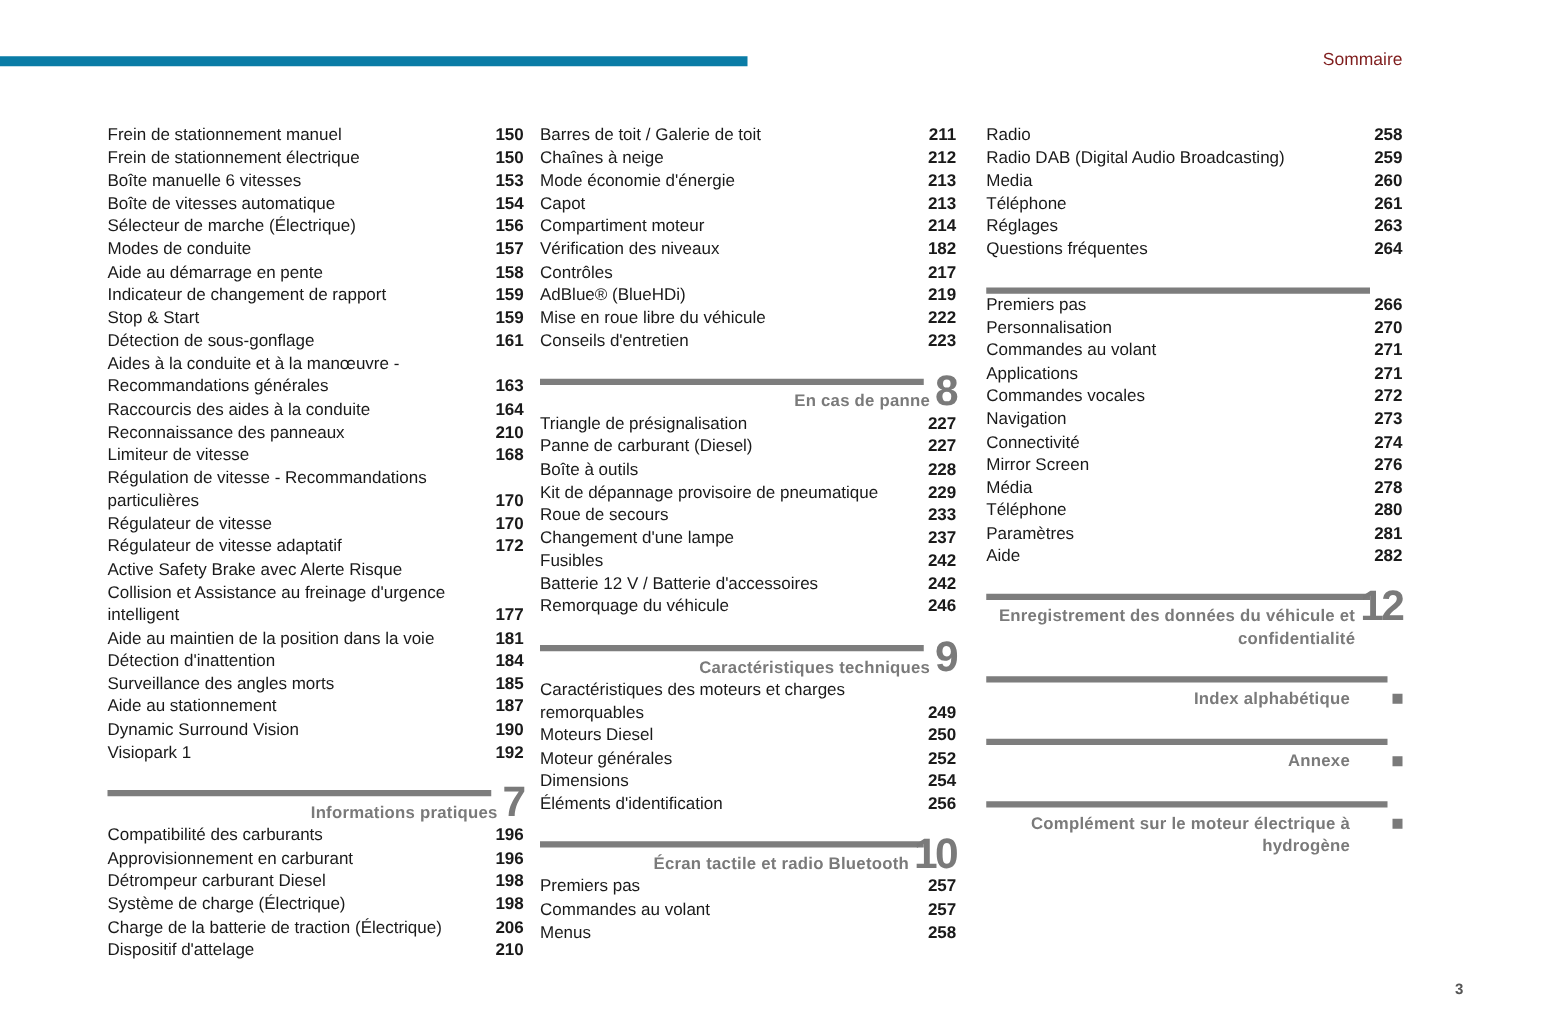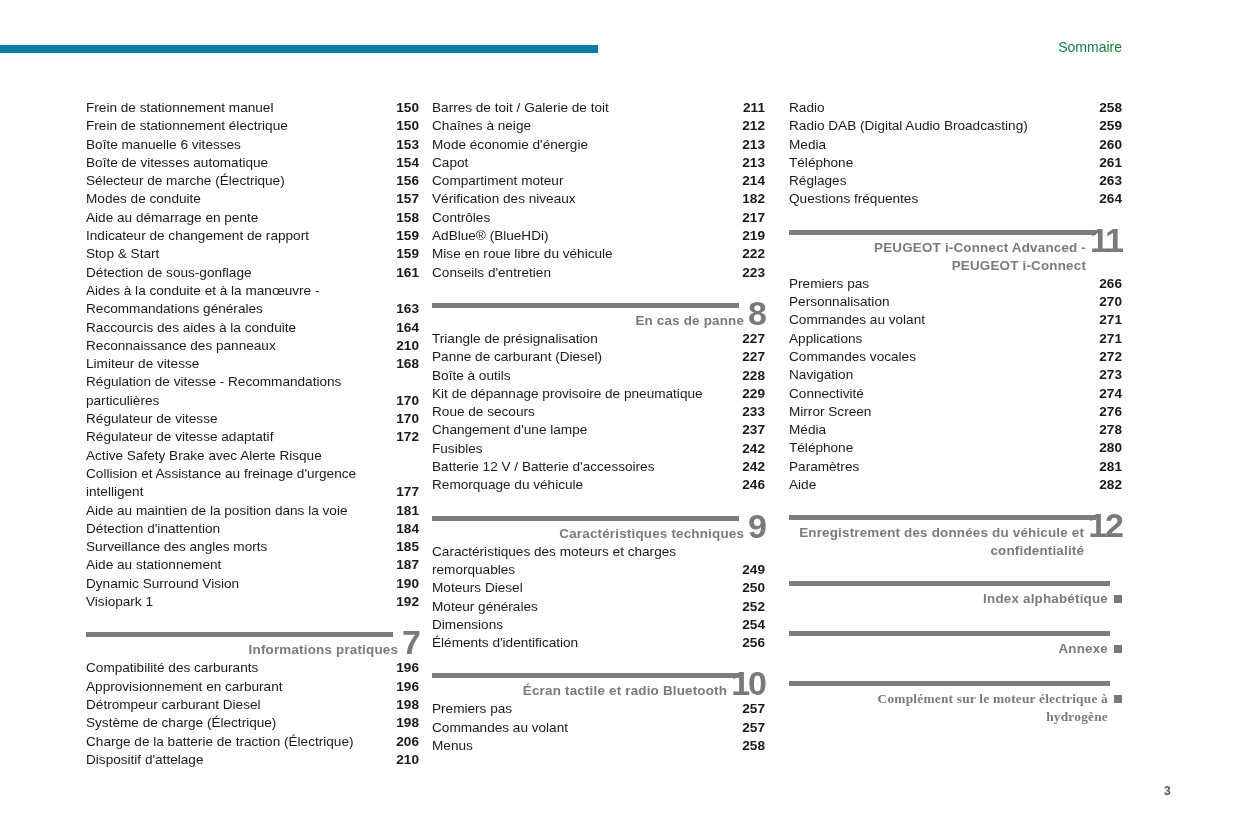--- a/index.html
+++ b/index.html
@@ -1,39 +1,39 @@
 <!DOCTYPE html>
 <html><head>
 <meta charset="utf-8">
 <style>
   html, body { margin: 0; padding: 0; background: #ffffff; }
   body { width: 1241px; height: 827px; position: relative; overflow: hidden;
          font-family: "Liberation Sans", sans-serif; color: #1a1a1a; }
   .topbar { position: absolute; left: 0; top: 45px; width: 598px; height: 8px; background: #0a7ca6; }
-  .doc-title { position: absolute; right: 119px; top: 39px; font-size: 14px; color: #15803d; }
+  .doc-title { position: absolute; right: 119px; top: 39px; font-size: 14px; color: #7f1d1d; }
   .page-num { position: absolute; left: 1164px; top: 784px; font-size: 12px; font-weight: bold; color: #555; }
   .col { position: absolute; top: 99px; width: 333px; }
   .col1 { left: 86px; }
   .col2 { left: 432px; }
   .col3 { left: 789px; }
   .entry { display: flex; justify-content: space-between; align-items: flex-end;
            font-size: 13.6px; line-height: 18.3px; }
   .entry .label { flex: 1; padding-right: 18px; }
   .entry .pg { font-weight: bold; width: 30px; text-align: right; }
   .section { position: relative; margin-top: 21px; }
   .section .rule { height: 5px; background: #7d7d7d; margin-right: 26px; }
   .section .head { display: flex; justify-content: flex-end; align-items: flex-start; }
   .section .stitle { font-weight: bold; color: #7a7a7a; font-size: 13.4px; text-align: right;
                      line-height: 18px; margin-top: 4px; letter-spacing: 0.2px; }
   .section .snum { font-weight: bold; color: #7a7a7a; font-size: 34px; line-height: 26px;
                    margin-top: -8px; margin-left: 4px; letter-spacing: -2px; }
   .section .sq { display: inline-block; width: 8px; height: 8px; background: #7a7a7a;
                  margin-left: 6px; margin-top: 9px; flex: none; }
   .plain .rule { margin-right: 12px; }
-  .plain .head { padding-bottom: 2px; }
+  .plain .head { padding-bottom: 2px; gap: 28px; }
 </style>
 </head>
 <body>
 
 <div class="topbar"></div>
 <div class="doc-title">Sommaire</div>
 
 <div class="col col1">
     <div class="entry">
       <span class="label">Frein de stationnement manuel</span>
@@ -314,24 +314,20 @@
     <div class="entry">
       <span class="label">Réglages</span>
       <span class="pg">263</span>
     </div>
     <div class="entry">
       <span class="label">Questions fréquentes</span>
       <span class="pg">264</span>
     </div>
     <div class="section">
       <div class="rule"></div>
-      <div class="head">
-        <div class="stitle" style="max-width: 230px;">PEUGEOT i-Connect Advanced - PEUGEOT i-Connect</div>
-        <div class="snum">11</div>
-      </div>
       <div class="entry">
         <span class="label">Premiers pas</span>
         <span class="pg">266</span>
       </div>
       <div class="entry">
         <span class="label">Personnalisation</span>
         <span class="pg">270</span>
       </div>
       <div class="entry">
         <span class="label">Commandes au volant</span>
@@ -391,19 +387,19 @@
     <div class="section plain">
       <div class="rule"></div>
       <div class="head">
         <div class="stitle">Annexe</div>
         <span class="sq"></span>
       </div>
     </div>
     <div class="section plain">
       <div class="rule"></div>
       <div class="head">
-        <div class="stitle" style="max-width: 270px; font-family: Liberation Serif, serif;">Complément sur le moteur électrique à hydrogène</div>
+        <div class="stitle" style="max-width: 270px;">Complément sur le moteur électrique à hydrogène</div>
         <span class="sq"></span>
       </div>
     </div>
   </div>
 
 <div class="page-num">3</div>
 
 </body></html>

